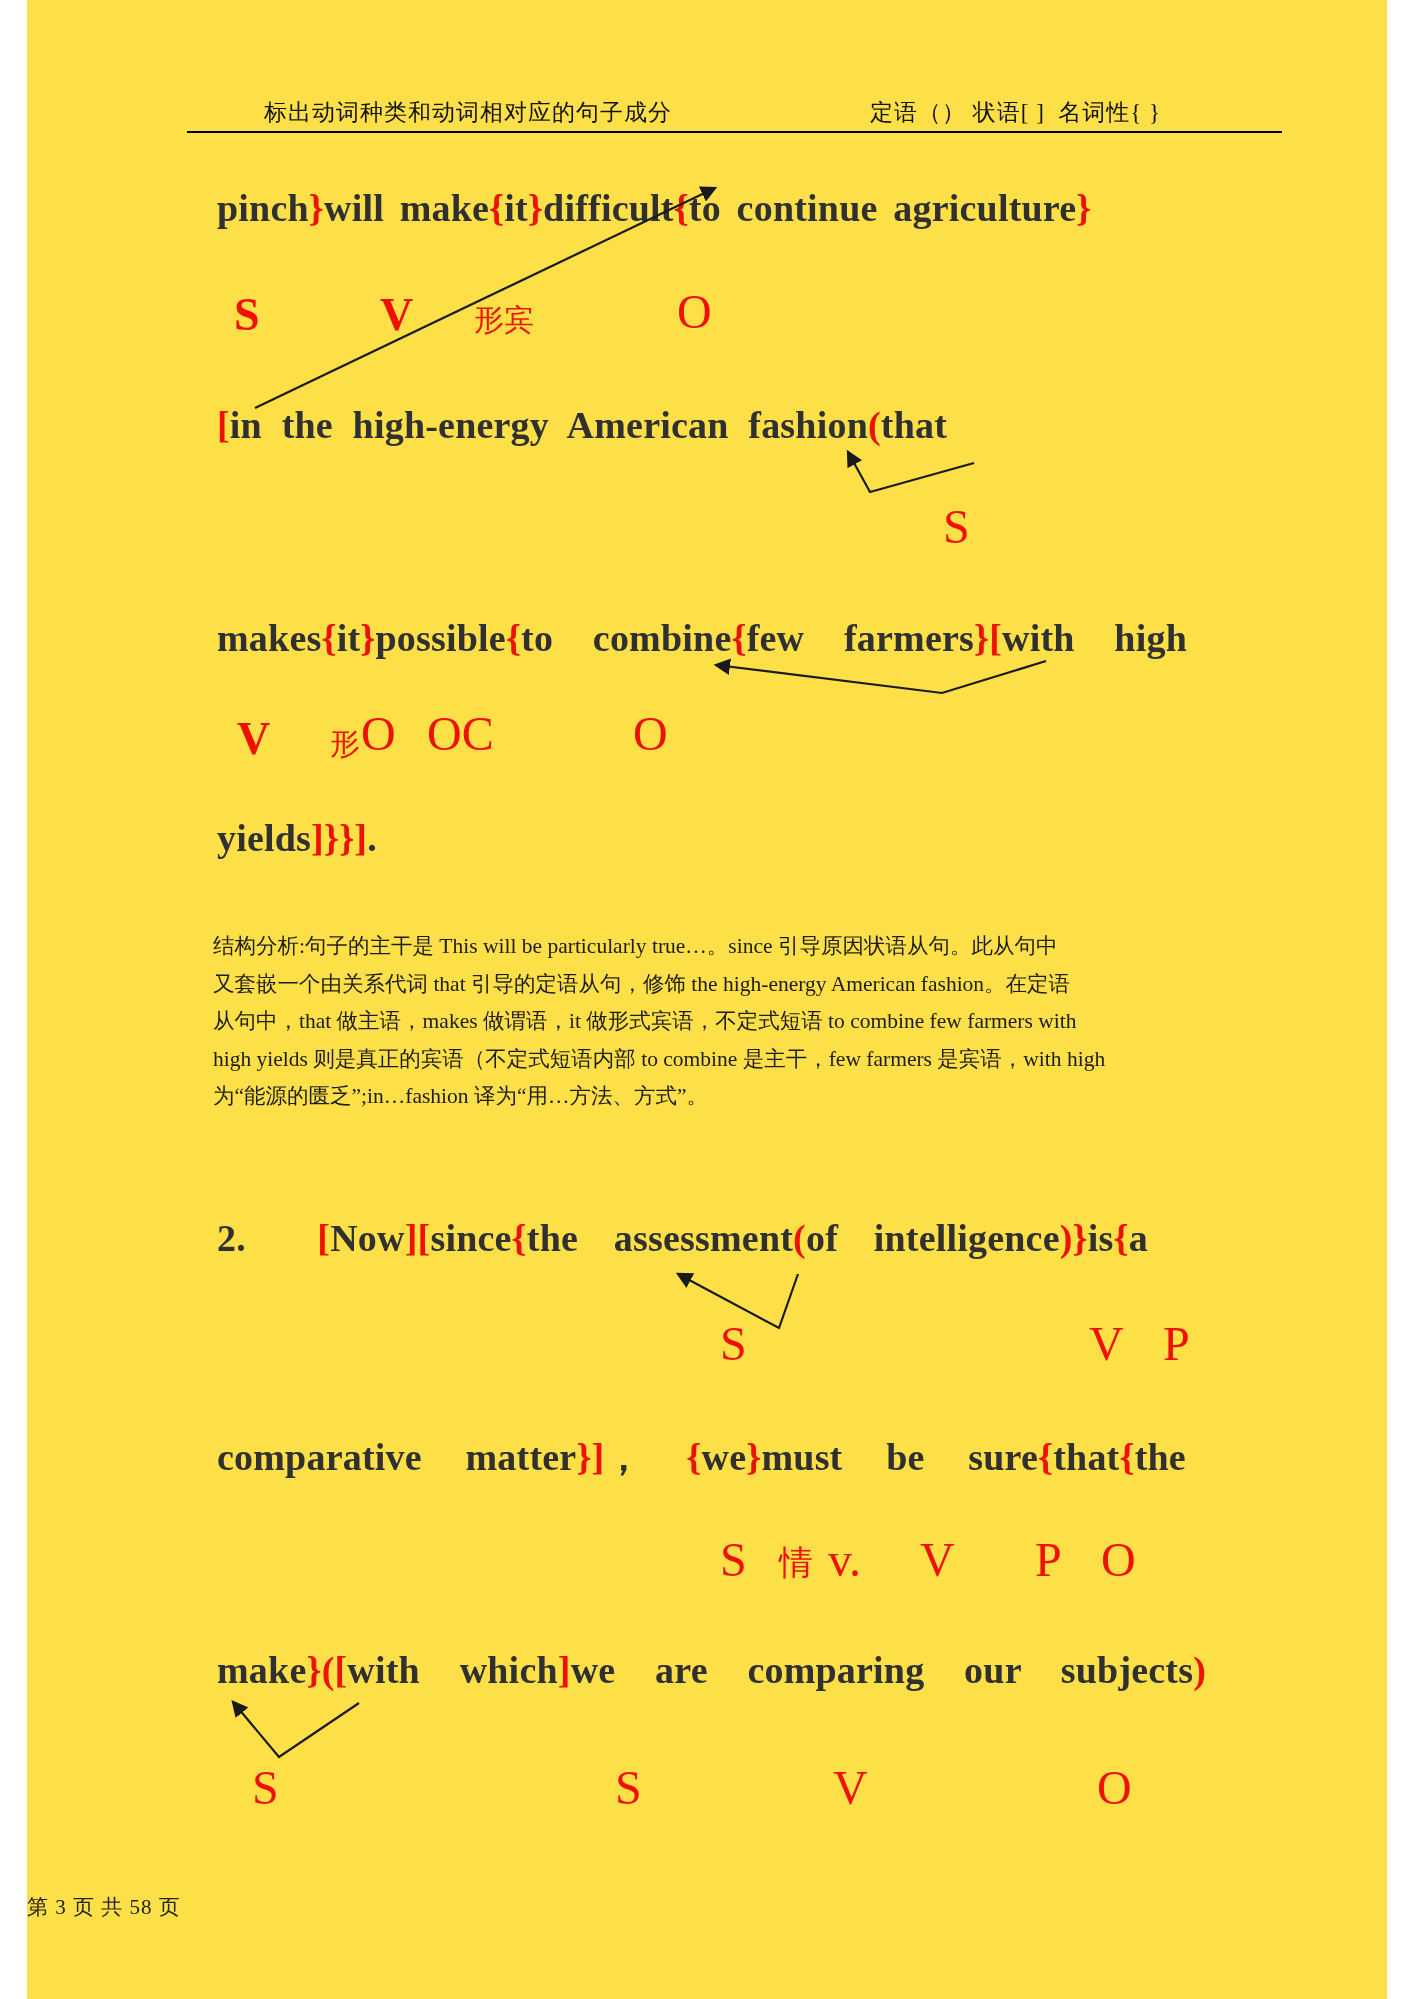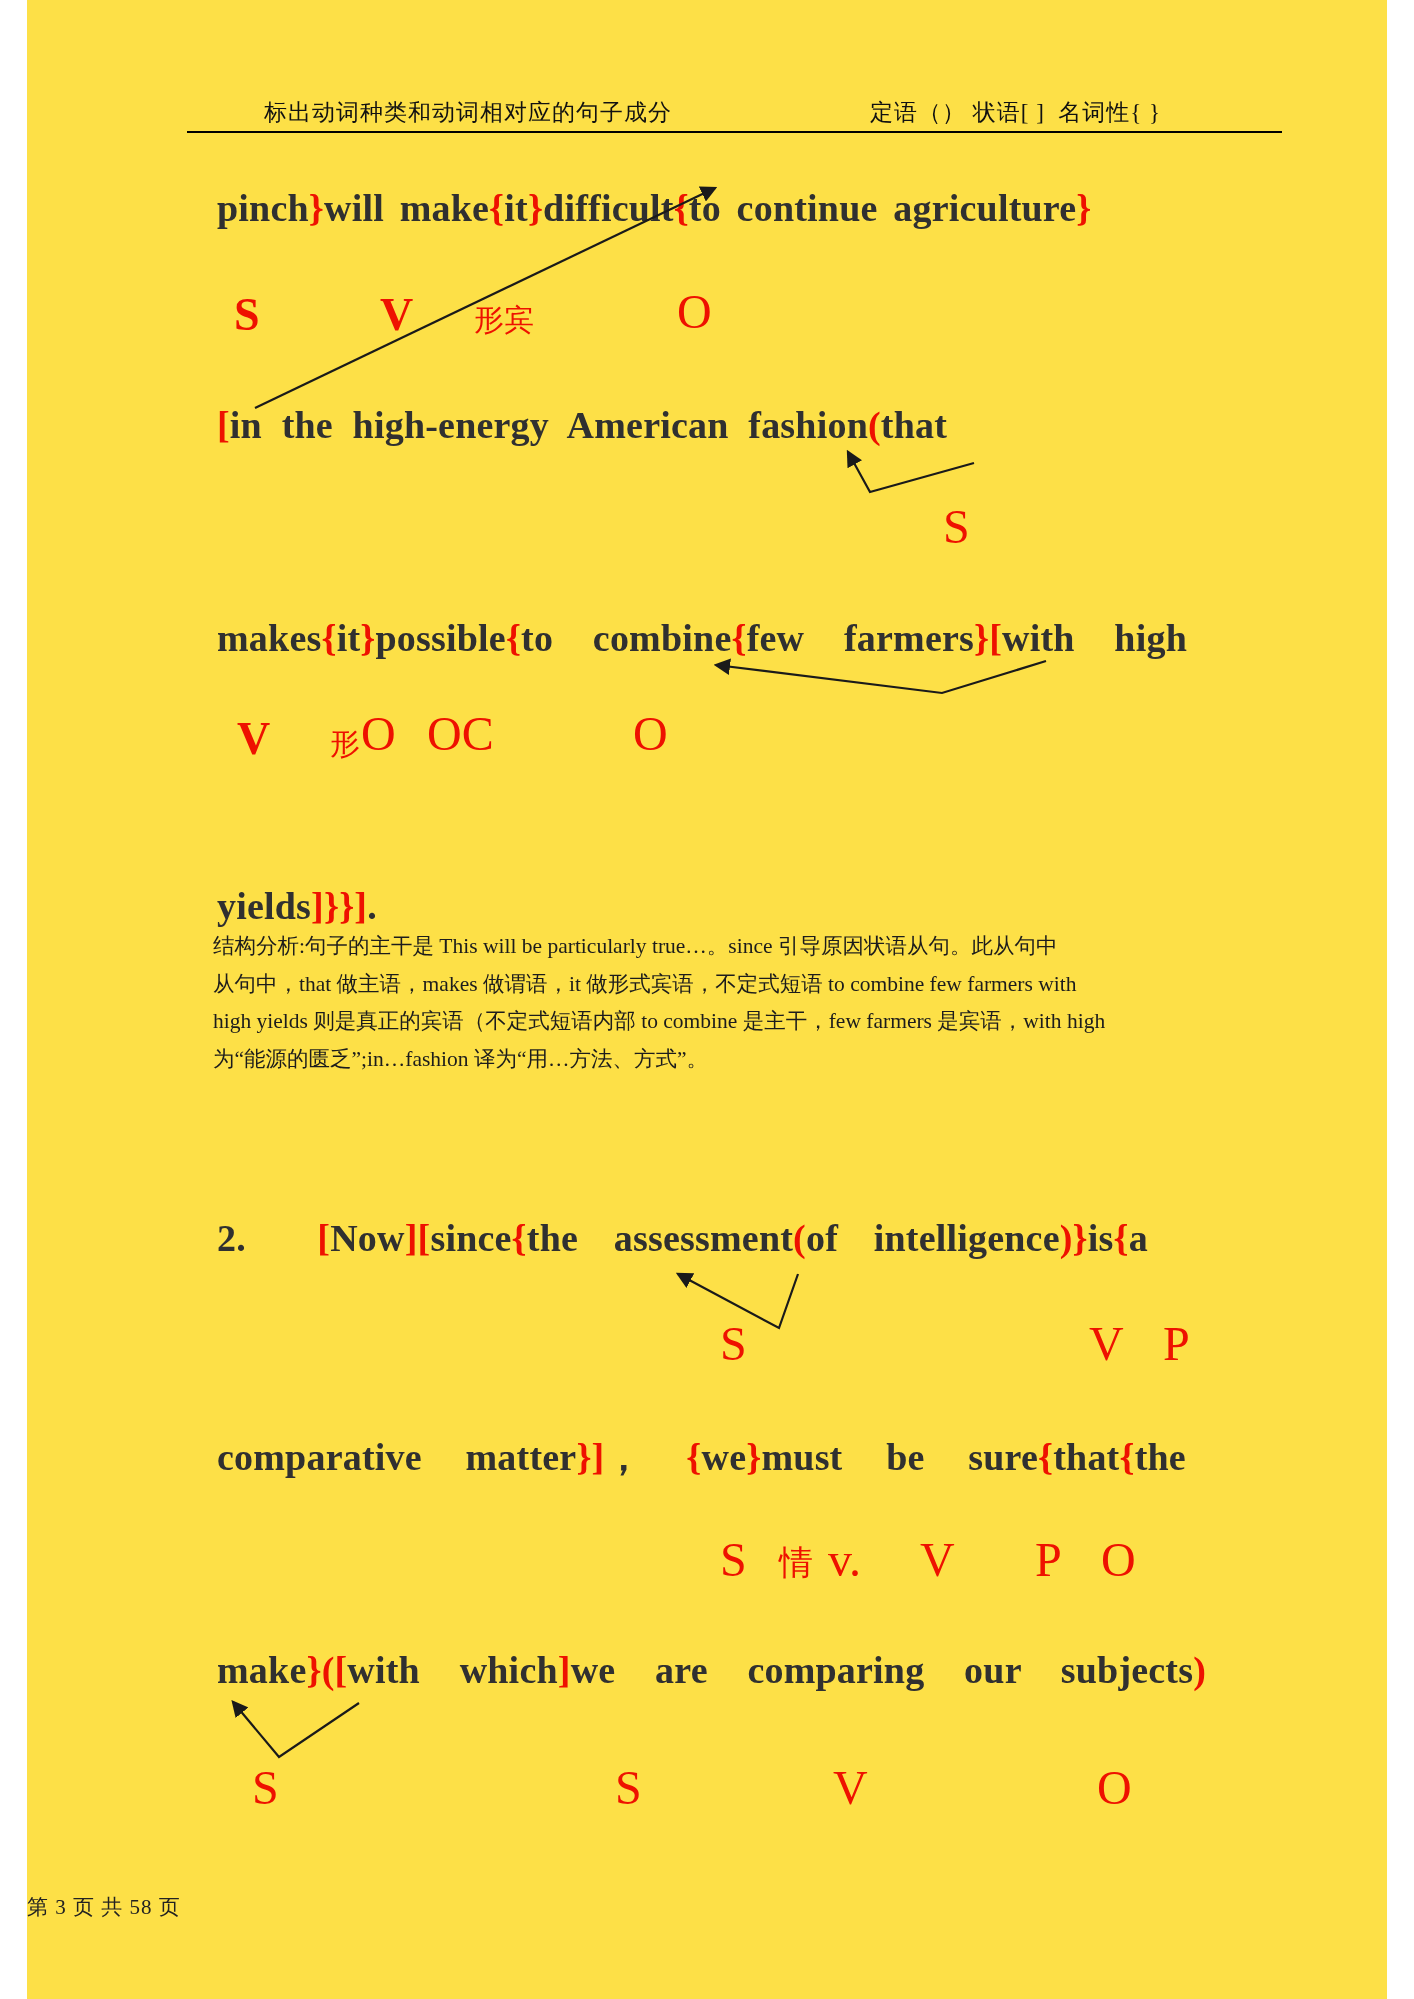--- a/index.html
+++ b/index.html
@@ -54,24 +54,25 @@
   <span class="mk mk-r" style="left:916px;top:503px;">S</span>
 
   <div class="big" style="top:616px;word-spacing:30px;"><span class="c-k">makes</span><span class="c-r">{</span><span class="c-k">it</span><span class="c-r">}</span><span class="c-k">possible</span><span class="c-r">{</span><span class="c-k">to combine</span><span class="c-r">{</span><span class="c-k">few farmers</span><span class="c-r">}</span><span class="c-r">[</span><span class="c-k">with high</span></div>
 
   <span class="mk mk-b" style="left:210px;top:716px;">V</span>
   <span class="mk mk-sm" style="left:303px;top:729px;">形</span>
   <span class="mk mk-r" style="left:334px;top:710px;">O</span>
   <span class="mk mk-r" style="left:400px;top:710px;">OC</span>
   <span class="mk mk-r" style="left:606px;top:710px;">O</span>
 
-  <div class="big" style="top:884px;text-align:right;"><span class="c-k">yields</span><span class="c-r">]}}]</span><span class="c-k">.</span></div>
+  <div class="big" style="top:816px;text-align:right;"><span class="c-k">yields</span><span class="c-r">]}}]</span><span class="c-k">.</span></div>
 
   <div class="para">
     <div class="pline">结构分析:句子的主干是 This will be particularly true…。since 引导原因状语从句。此从句中</div>
+    <div class="pline">又套嵌一个由关系代词 that 引导的定语从句，修饰 the high-energy American fashion。在定语</div>
     <div class="pline">从句中，that 做主语，makes 做谓语，it 做形式宾语，不定式短语 to combine few farmers with</div>
     <div class="pline">high yields 则是真正的宾语（不定式短语内部 to combine 是主干，few farmers 是宾语，with high</div>
     <div class="pline">为“能源的匮乏”;in…fashion 译为“用…方法、方式”。</div>
   </div>
 
   <div class="big" style="top:1216px;word-spacing:26px;"><span class="c-k">2.  </span><span class="c-r">[</span><span class="c-k">Now</span><span class="c-r">][</span><span class="c-k">since</span><span class="c-r">{</span><span class="c-k">the assessment</span><span class="c-r">(</span><span class="c-k">of intelligence</span><span class="c-r">)}</span><span class="c-k">is</span><span class="c-r">{</span><span class="c-k">a</span></div>
 
   <span class="mk mk-r" style="left:693px;top:1320px;">S</span>
   <span class="mk mk-r" style="left:1062px;top:1320px;">V</span>
   <span class="mk mk-r" style="left:1136px;top:1320px;">P</span>

